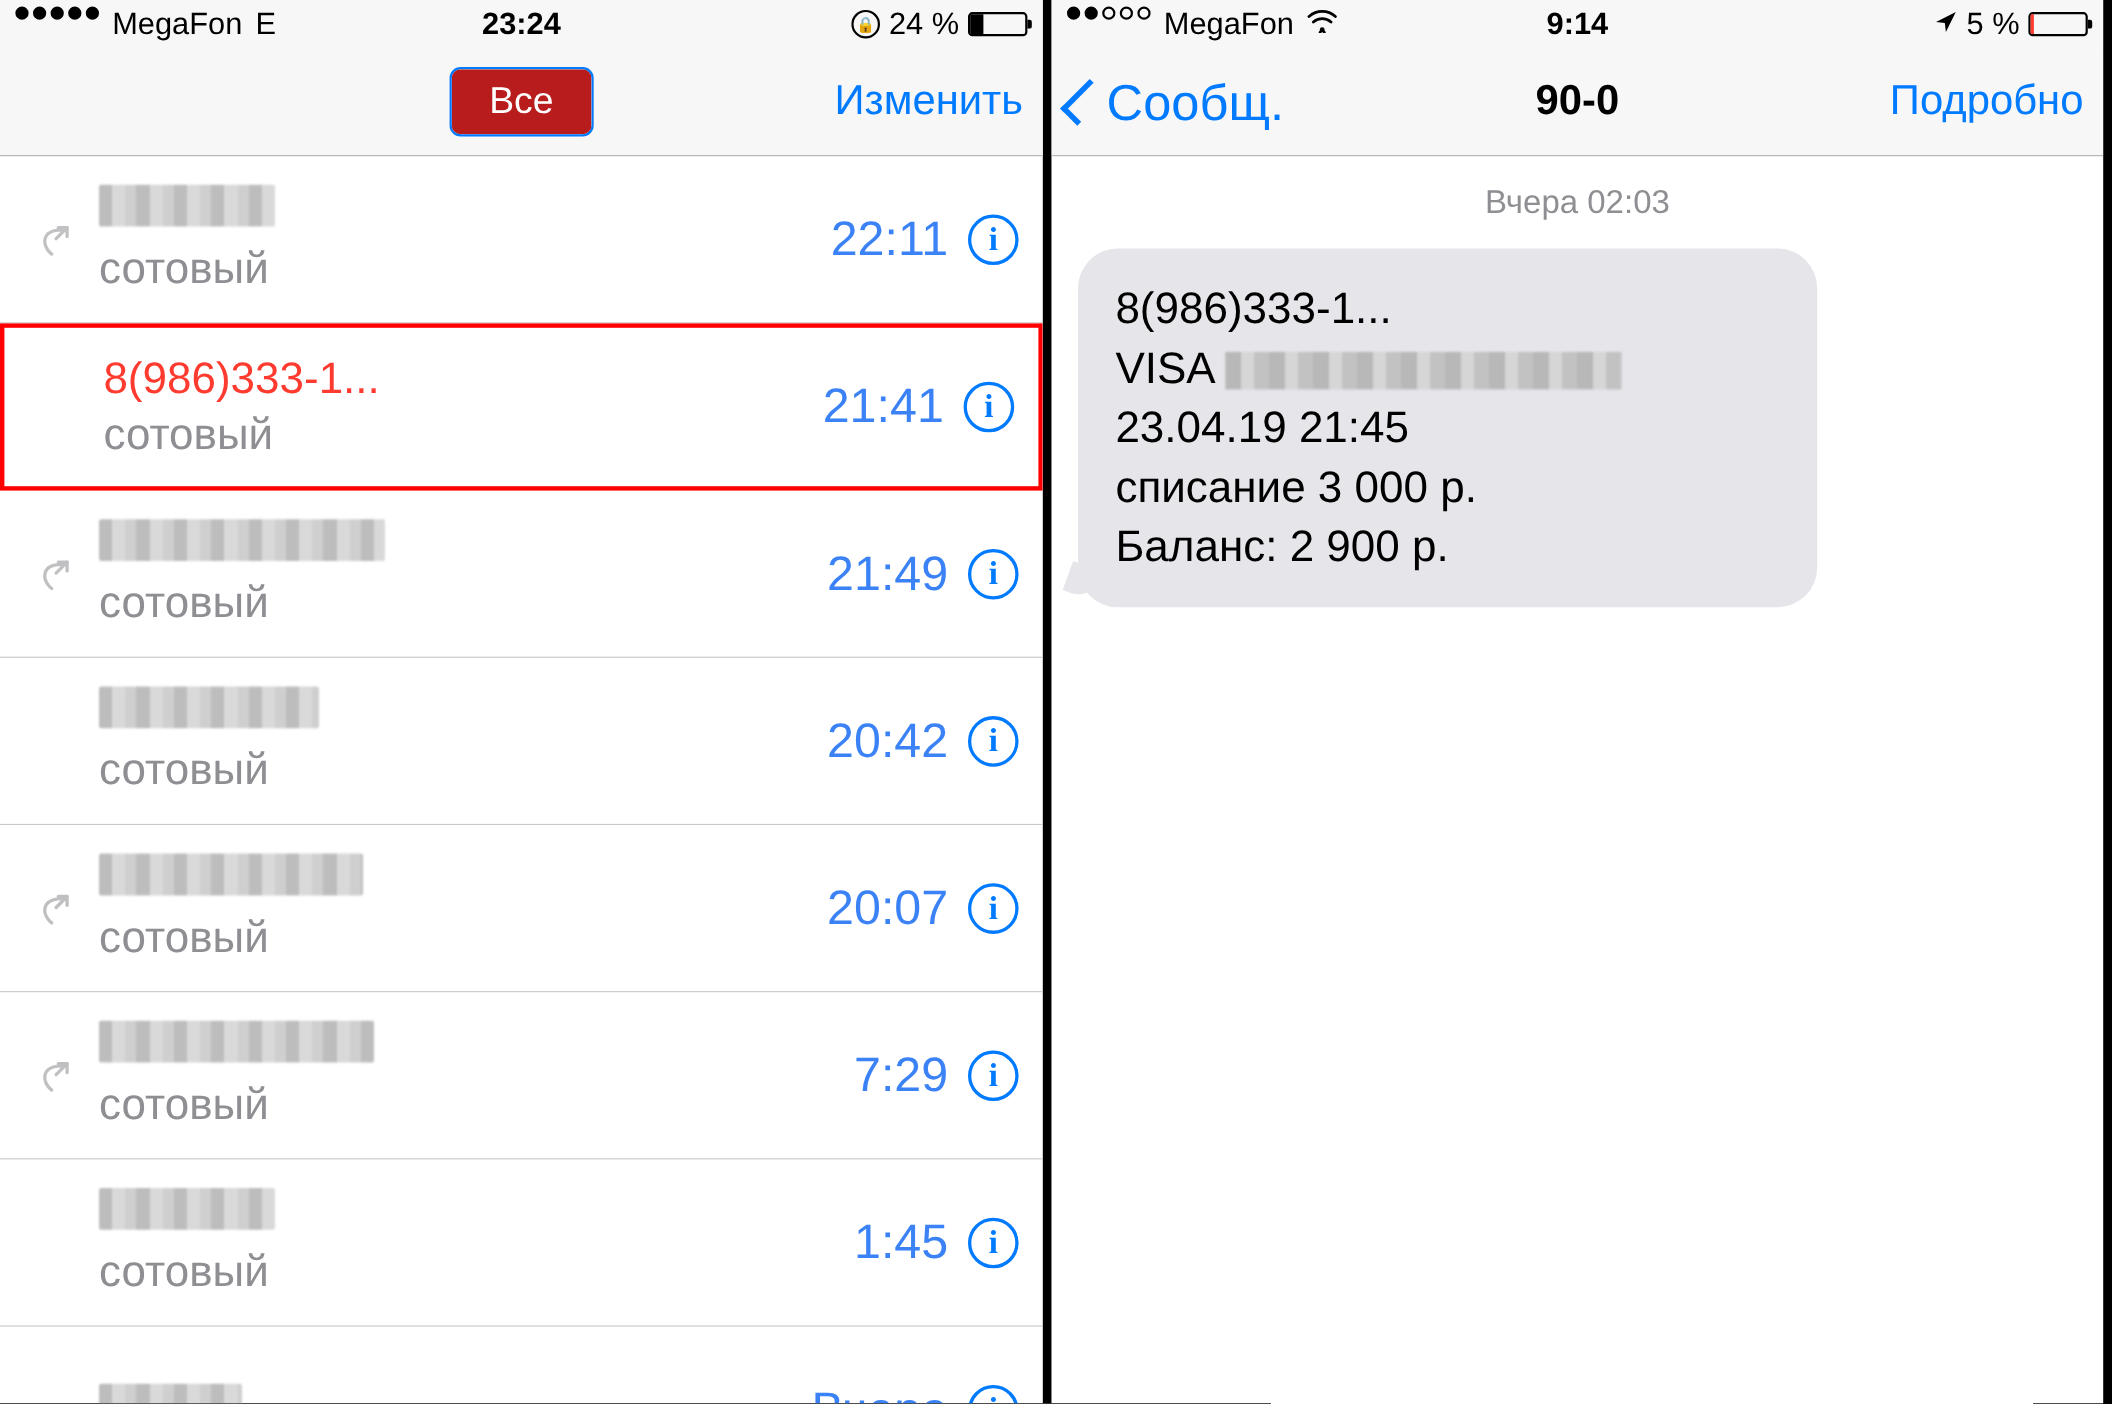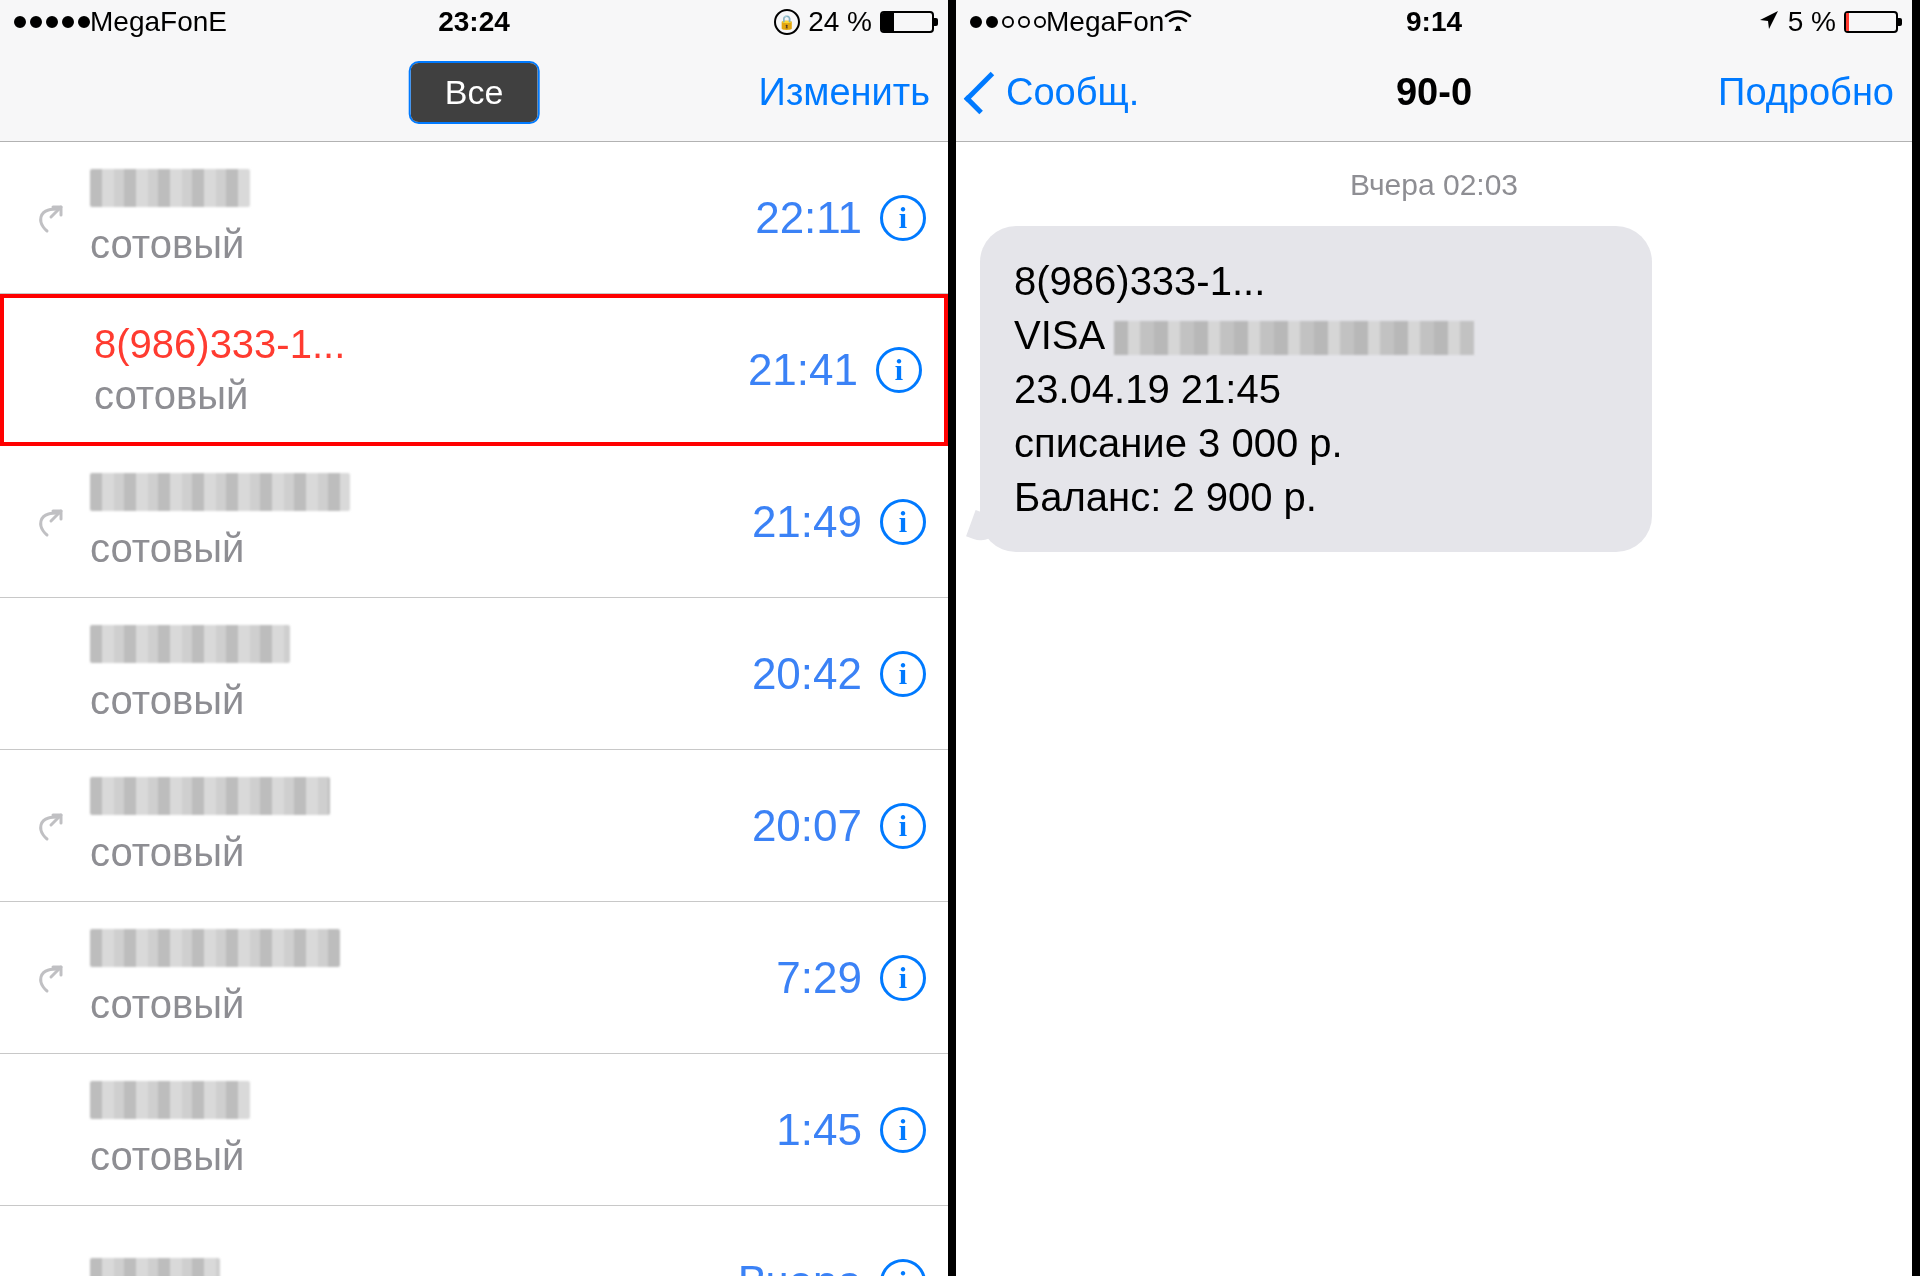--- a/index.html
+++ b/index.html
@@ -27,21 +27,21 @@
     display: flex;
     align-items: center;
     font-size: 28px;
     font-weight: 500;
     color: #000;
     padding: 0 14px;
     background: #f7f7f8;
   }
   .pane-left .status-bar { background: #f7f7f8; }
   .pane-right .status-bar { background: #f7f7f8; }
-  .sb-left { display: flex; align-items: center; gap: 0; flex: 1; }
+  .sb-left { display: flex; align-items: flex-start; gap: 12px; flex: 1; }
   .sb-center { flex: 0 0 auto; font-weight: 600; }
   .sb-right { display: flex; align-items: center; gap: 8px; flex: 1; justify-content: flex-end; }
   .signal-dots { display: flex; gap: 4px; }
   .signal-dots span { width: 12px; height: 12px; border-radius: 50%; border: 2px solid #000; }
   .signal-dots span.filled { background: #000; }
   .battery {
     width: 54px; height: 22px; border: 2px solid #000; border-radius: 4px;
     position: relative;
   }
   .battery::after {
@@ -74,28 +74,28 @@
     position: absolute;
     left: 50%;
     transform: translateX(-50%);
   }
   .seg-btn {
     padding: 10px 34px;
     font-size: 34px;
     color: #007aff;
     background: #fff;
   }
-  .seg-btn.active { background: #404040; color: #fff; }
+  .seg-btn.active { background: #b91c1c; color: #fff; }
   .nav-btn {
     color: #007aff;
     font-size: 38px;
     font-weight: 400;
   }
   .nav-btn.right { margin-left: auto; }
-  .nav-back { display: flex; align-items: center; gap: 2px; color: #007aff; font-size: 38px; }
+  .nav-back { display: flex; align-items: center; gap: 2px; color: #007aff; font-size: 46px; }
   .chev-left {
     width: 22px; height: 38px; display: inline-block;
     border-left: 5px solid #007aff; border-bottom: 5px solid #007aff;
     transform: rotate(45deg); margin-right: 8px;
   }
   .nav-title {
     font-size: 38px; font-weight: 700;
     position: absolute; left: 50%; transform: translateX(-50%);
   }
 

